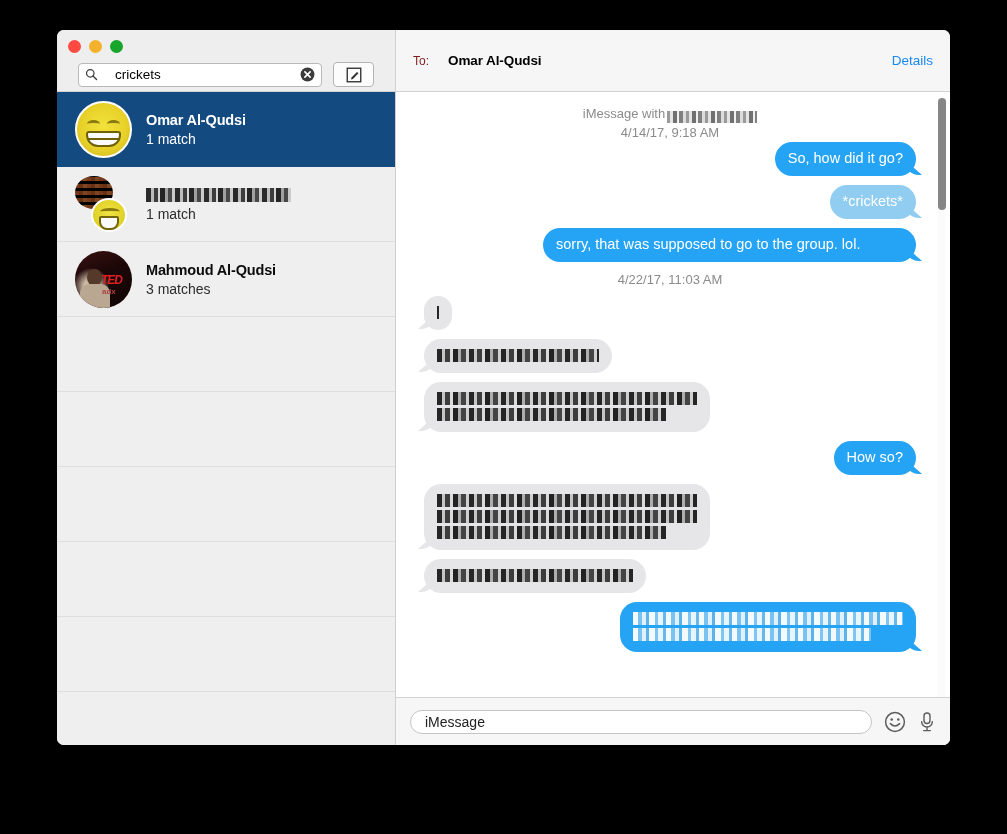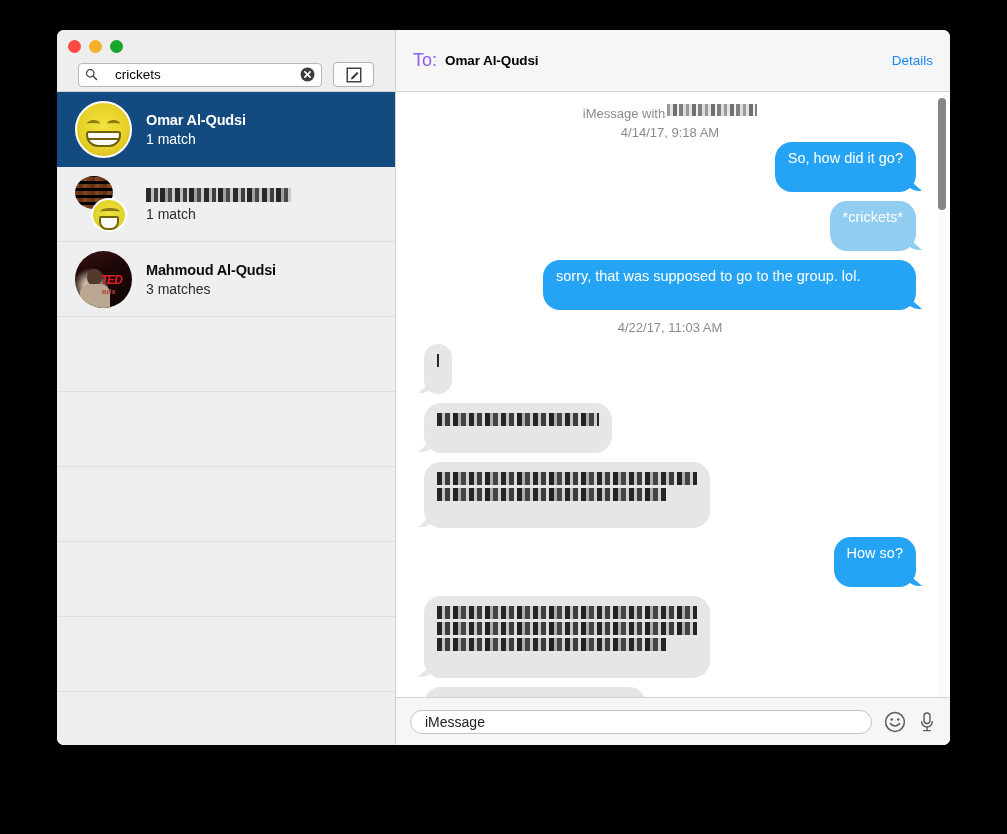--- a/index.html
+++ b/index.html
@@ -66,21 +66,21 @@
   #compose-button svg { width: 16px; height: 16px; display:block; }
 
   #conv-titlebar {
     flex: 1;
     background: #f6f6f6;
     border-bottom: 1px solid #d2d2d2;
     border-left: 1px solid #cfcfcf;
     display: flex; align-items: center;
     padding: 0 17px;
   }
-  #to-label { font-size: 18px; color: #8b5cf6; margin-right: 8px; }
+  #to-label { font-size: 12px; color: #7f1d1d; margin-right: 19px; }
   #to-name  { font-size: 13.5px; color: #000; font-weight: bold; letter-spacing: -0.1px; }
   #details-link { margin-left: auto; font-size: 13.5px; color: #1a87f0; cursor: pointer; }
 
   
   #body { flex: 1; display: flex; min-height: 0; }
 
   
   #sidebar {
     width: 338px; flex: 0 0 338px;
     background: #efefef;
@@ -201,39 +201,39 @@
     position: relative;
     overflow: hidden;
     padding: 12px 22px 6px 16px;
   }
   .meta {
     text-align: center;
     font-size: 13px;
     color: #8b8b8b;
     line-height: 19px;
   }
-  .meta .with { display: inline-flex; align-items: flex-start; gap: 2px; }
+  .meta .with { display: inline-flex; align-items: flex-end; gap: 2px; }
   .meta-redact {
     display: inline-block; height: 12px; width: 90px; vertical-align: -1px;
     background:
       repeating-linear-gradient(90deg,
         #9a9a9a 0 3px, #e4e4e4 3px 6px, #707070 6px 10px, #f0f0f0 10px 12px,
         #808080 12px 16px, #dcdcdc 16px 19px);
     filter: blur(0.5px);
   }
   .timestamp { text-align: center; font-size: 13px; color: #8b8b8b; margin: 10px 0 9px; }
 
   .msgrow { display: flex; margin-bottom: 9px; }
   .msgrow.out { justify-content: flex-end; }
   .msgrow.in  { justify-content: flex-start; }
 
   .bubble {
     position: relative;
     max-width: 78%;
-    padding: 7px 13px 24px;
+    padding: 7px 13px 8px;
     border-radius: 17px;
     font-size: 14.5px;
     line-height: 19px;
     word-wrap: break-word;
   }
   .bubble.blue  { background: #25a3f5; color: #ffffff; margin-right: 12px; }
   .bubble.blue.dim { background: #90cdf0; }
   .bubble.gray  { background: #e6e5e8; color: #111111; margin-left: 12px; }
 
   .bubble.blue::after {

